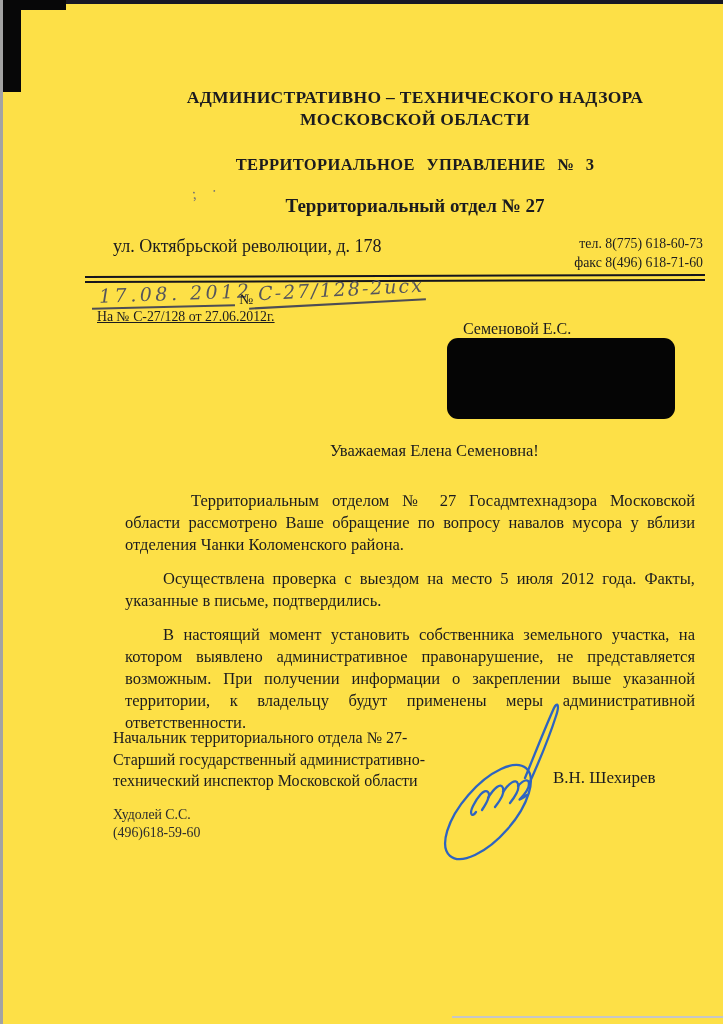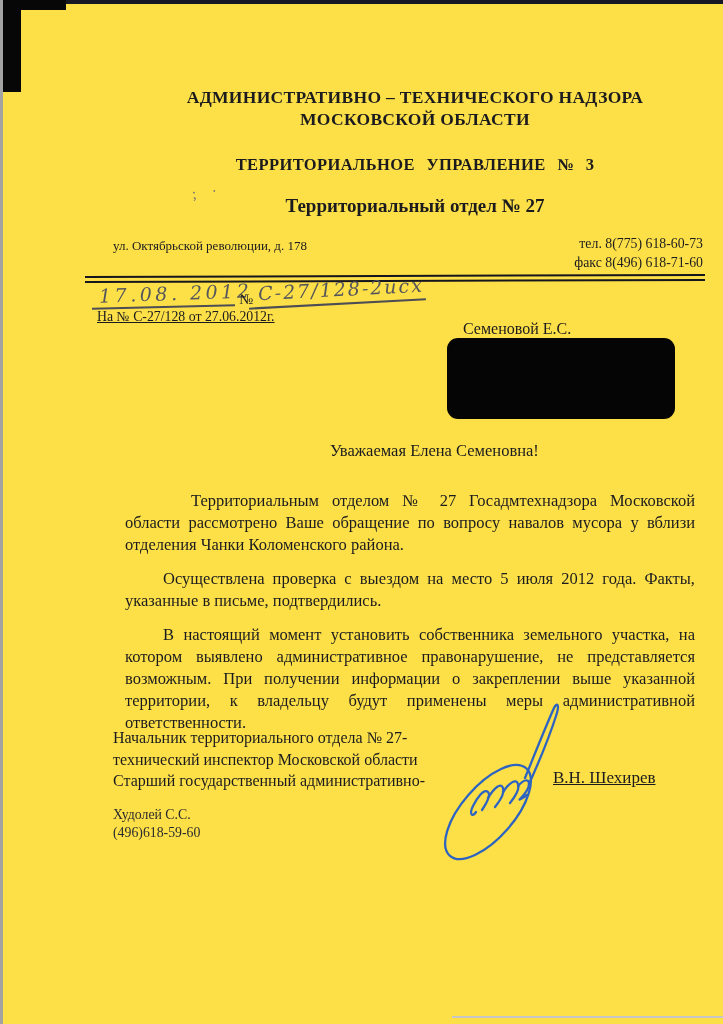--- a/index.html
+++ b/index.html
@@ -25,21 +25,21 @@
 
   
   .letterhead { position: absolute; left: 105px; top: 86px; width: 620px; text-align: center; }
   .org1 { font-weight: bold; font-size: 17.5px; letter-spacing: 0.3px; line-height: 22px; }
   .org2 { font-weight: bold; font-size: 17.5px; letter-spacing: 0.3px; line-height: 22px; }
   .dept { font-weight: bold; font-size: 16.5px; word-spacing: 7px; margin-top: 25px; letter-spacing: 0.4px; }
   .subdiv { font-weight: bold; font-size: 19px; margin-top: 20px; }
   .stray-marks { position: absolute; left: 192px; top: 184px; font-size: 15px; color: #6f6f74; transform: rotate(-8deg); letter-spacing: 6px; }
 
   
-  .contacts-left  { position: absolute; left: 113px; top: 237px; font-size: 13px; line-height: 18.5px; }
+  .contacts-left  { position: absolute; left: 113px; top: 237px; font-size: 18px; line-height: 18.5px; }
   .contacts-right { position: absolute; right: 20px;  top: 235px; font-size: 13.8px; line-height: 18.5px; text-align: right; }
 
   .double-rule { position: absolute; left: 85px; top: 275px; width: 620px; height: 3px;
                  border-top: 2px solid #15151d; border-bottom: 2px solid #15151d; transform: rotate(-0.2deg); }
 
   
   .hw { font-family: "DejaVu Serif", serif; font-style: italic; color: #55555c; }
   .hw-date   { position: absolute; left: 99px;  top: 282px; font-size: 19px; letter-spacing: 3.5px; transform: rotate(-2deg); }
   .num-sign  { position: absolute; left: 239px; top: 291px; font-size: 14.5px; color: #1b1b1f; }
   .hw-number { position: absolute; left: 258px; top: 278px; font-size: 19px; letter-spacing: 2px; transform: rotate(-3deg); }
@@ -54,21 +54,21 @@
   
   .salutation { position: absolute; left: 330px; top: 441px; font-size: 16.5px; }
   .body-text  { position: absolute; left: 113px; top: 478px; width: 594px;
                 font-size: 16.5px; line-height: 22px; text-align: justify; }
   .body-text p { margin: 12px; }
   .body-text p.p-first { text-indent: 66px; }
   .body-text p.p-rest  { text-indent: 38px; }
 
   
   .sig-titles { position: absolute; left: 113px; top: 727px; font-size: 16px; line-height: 21.5px; }
-  .sig-name   { position: absolute; left: 553px; top: 768px; font-size: 17px; text-decoration: underline; }
+  .sig-name   { position: absolute; left: 553px; top: 768px; font-size: 17px; }
   .signature-svg { position: absolute; left: 428px; top: 700px; width: 148px; height: 182px; }
 
   
   .executor { position: absolute; left: 113px; top: 806px; font-size: 13.8px; line-height: 18px; color: #2a2a2e; }
 </style>
 </head>
 <body>
 
 <div class="page">
 
@@ -108,22 +108,22 @@
 
   <div class="salutation">Уважаемая Елена Семеновна!</div>
   <div class="body-text">
     <p class="p-first">Территориальным отделом № 27 Госадмтехнадзора Московской области рассмотрено Ваше обращение по вопросу навалов мусора у вблизи отделения Чанки Коломенского района.</p>
     <p class="p-rest">Осуществлена проверка с выездом на место 5 июля 2012 года. Факты, указанные в письме, подтвердились.</p>
     <p class="p-rest">В настоящий момент установить собственника земельного участка, на котором выявлено административное правонарушение, не представляется возможным. При получении информации о закреплении выше указанной территории, к владельцу будут применены меры административной ответственности.</p>
   </div>
 
   <div class="sig-titles">
     <div>Начальник территориального отдела № 27-</div>
+    <div>Старший государственный административно-</div>
     <div>технический инспектор Московской области</div>
-    <div>Старший государственный административно-</div>
   </div>
 
   <svg class="signature-svg" viewBox="0 0 148 182" fill="none" xmlns="http://www.w3.org/2000/svg">
     <g stroke="#2e64c1" stroke-width="2.3" stroke-linecap="round" fill="none">
       <ellipse cx="60" cy="112" rx="58" ry="26" transform="rotate(-49 60 112)"></ellipse>
       <path d="M 97 78 C 106 56, 117 28, 126 8 C 129 2, 132 4, 128 16 C 121 38, 110 64, 101 84"></path>
       <path d="M 48 112 C 44 118, 41 114, 45 106 C 49 98, 56 88, 60 92 C 63 95, 58 104, 54 110"></path>
       <path d="M 60 98 C 66 88, 73 82, 75 88 C 77 93, 71 102, 67 107"></path>
       <path d="M 75 92 C 81 83, 88 78, 90 84 C 92 89, 86 98, 82 103"></path>
       <path d="M 90 86 C 95 80, 101 78, 101 84 C 101 89, 96 95, 92 99 C 90 101, 95 98, 99 95"></path>

